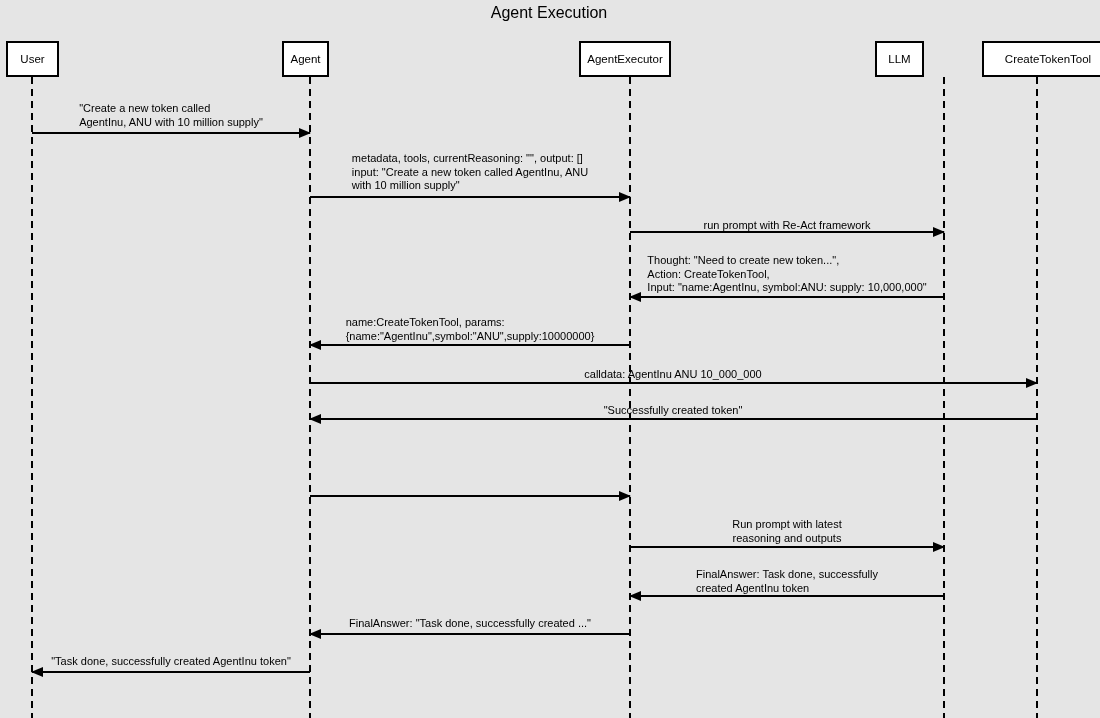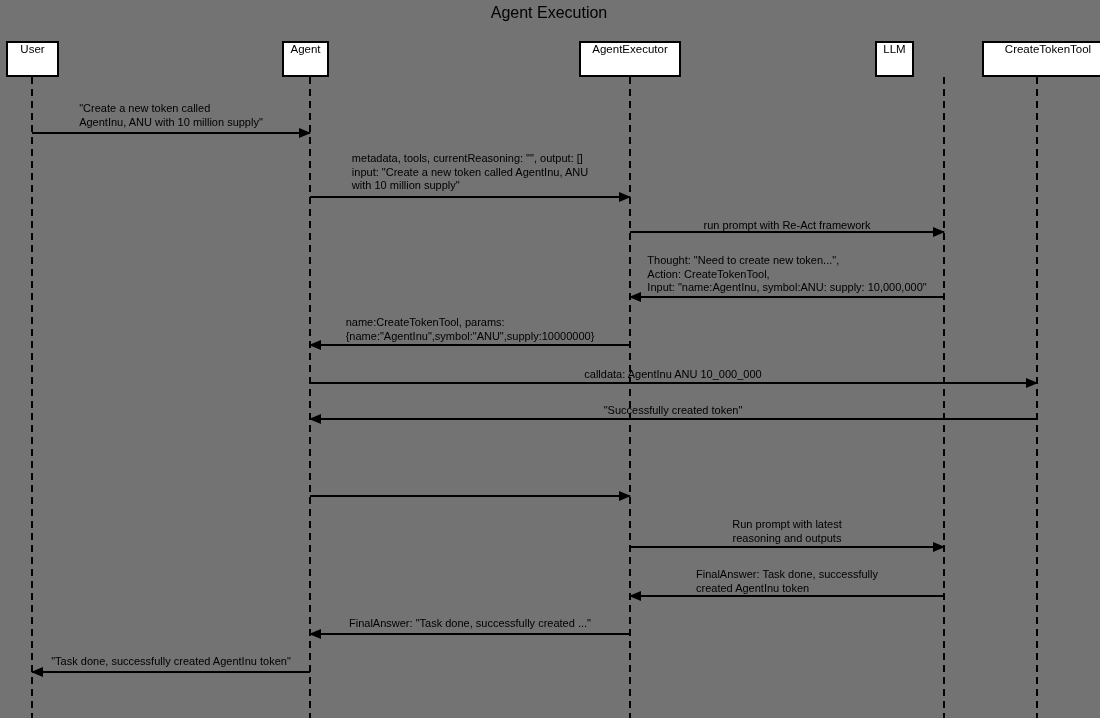--- a/index.html
+++ b/index.html
@@ -2,39 +2,39 @@
 <html><head>
 <meta charset="utf-8">
 <style>
   * { margin: 0; padding: 0; box-sizing: border-box; }
   html, body { background: #ffffff; }
   body { font-family: "Liberation Sans", sans-serif; color: #000; }
   .stage {
     position: relative;
     width: 1100px;
     height: 718px;
-    background: #737373;
+    background: #e5e5e5;
     overflow: hidden;
   }
   .title {
     position: absolute;
     top: 4px;
     left: 549px;
     transform: translateX(-50%);
     font-size: 16px;
     white-space: nowrap;
   }
   .pbox {
     position: absolute;
     top: 41px;
     height: 36px;
     border: 2px solid #000;
     background: #fff;
     display: flex;
-    align-items: flex-start;
+    align-items: center;
     justify-content: center;
     font-size: 11.5px;
     white-space: nowrap;
     z-index: 2;
   }
   .lifeline {
     position: absolute;
     top: 77px;
     bottom: 0;
     width: 1.5px;
@@ -74,24 +74,24 @@
 <div class="stage">
 
   <div class="title">Agent Execution</div>
 
   <div class="pbox" style="left:6px;width:53px">
       <span>User</span>
     </div>
   <div class="pbox" style="left:282px;width:47px">
       <span>Agent</span>
     </div>
-  <div class="pbox" style="left:579px;width:102px">
+  <div class="pbox" style="left:579px;width:92px">
       <span>AgentExecutor</span>
     </div>
-  <div class="pbox" style="left:875px;width:39px">
+  <div class="pbox" style="left:875px;width:49px">
       <span>LLM</span>
     </div>
   <div class="pbox" style="left:982px;width:132px">
       <span>CreateTokenTool</span>
     </div>
 
   <div class="lifeline" style="left:31px"></div>
   <div class="lifeline" style="left:309px"></div>
   <div class="lifeline" style="left:629px"></div>
   <div class="lifeline" style="left:943px"></div>

